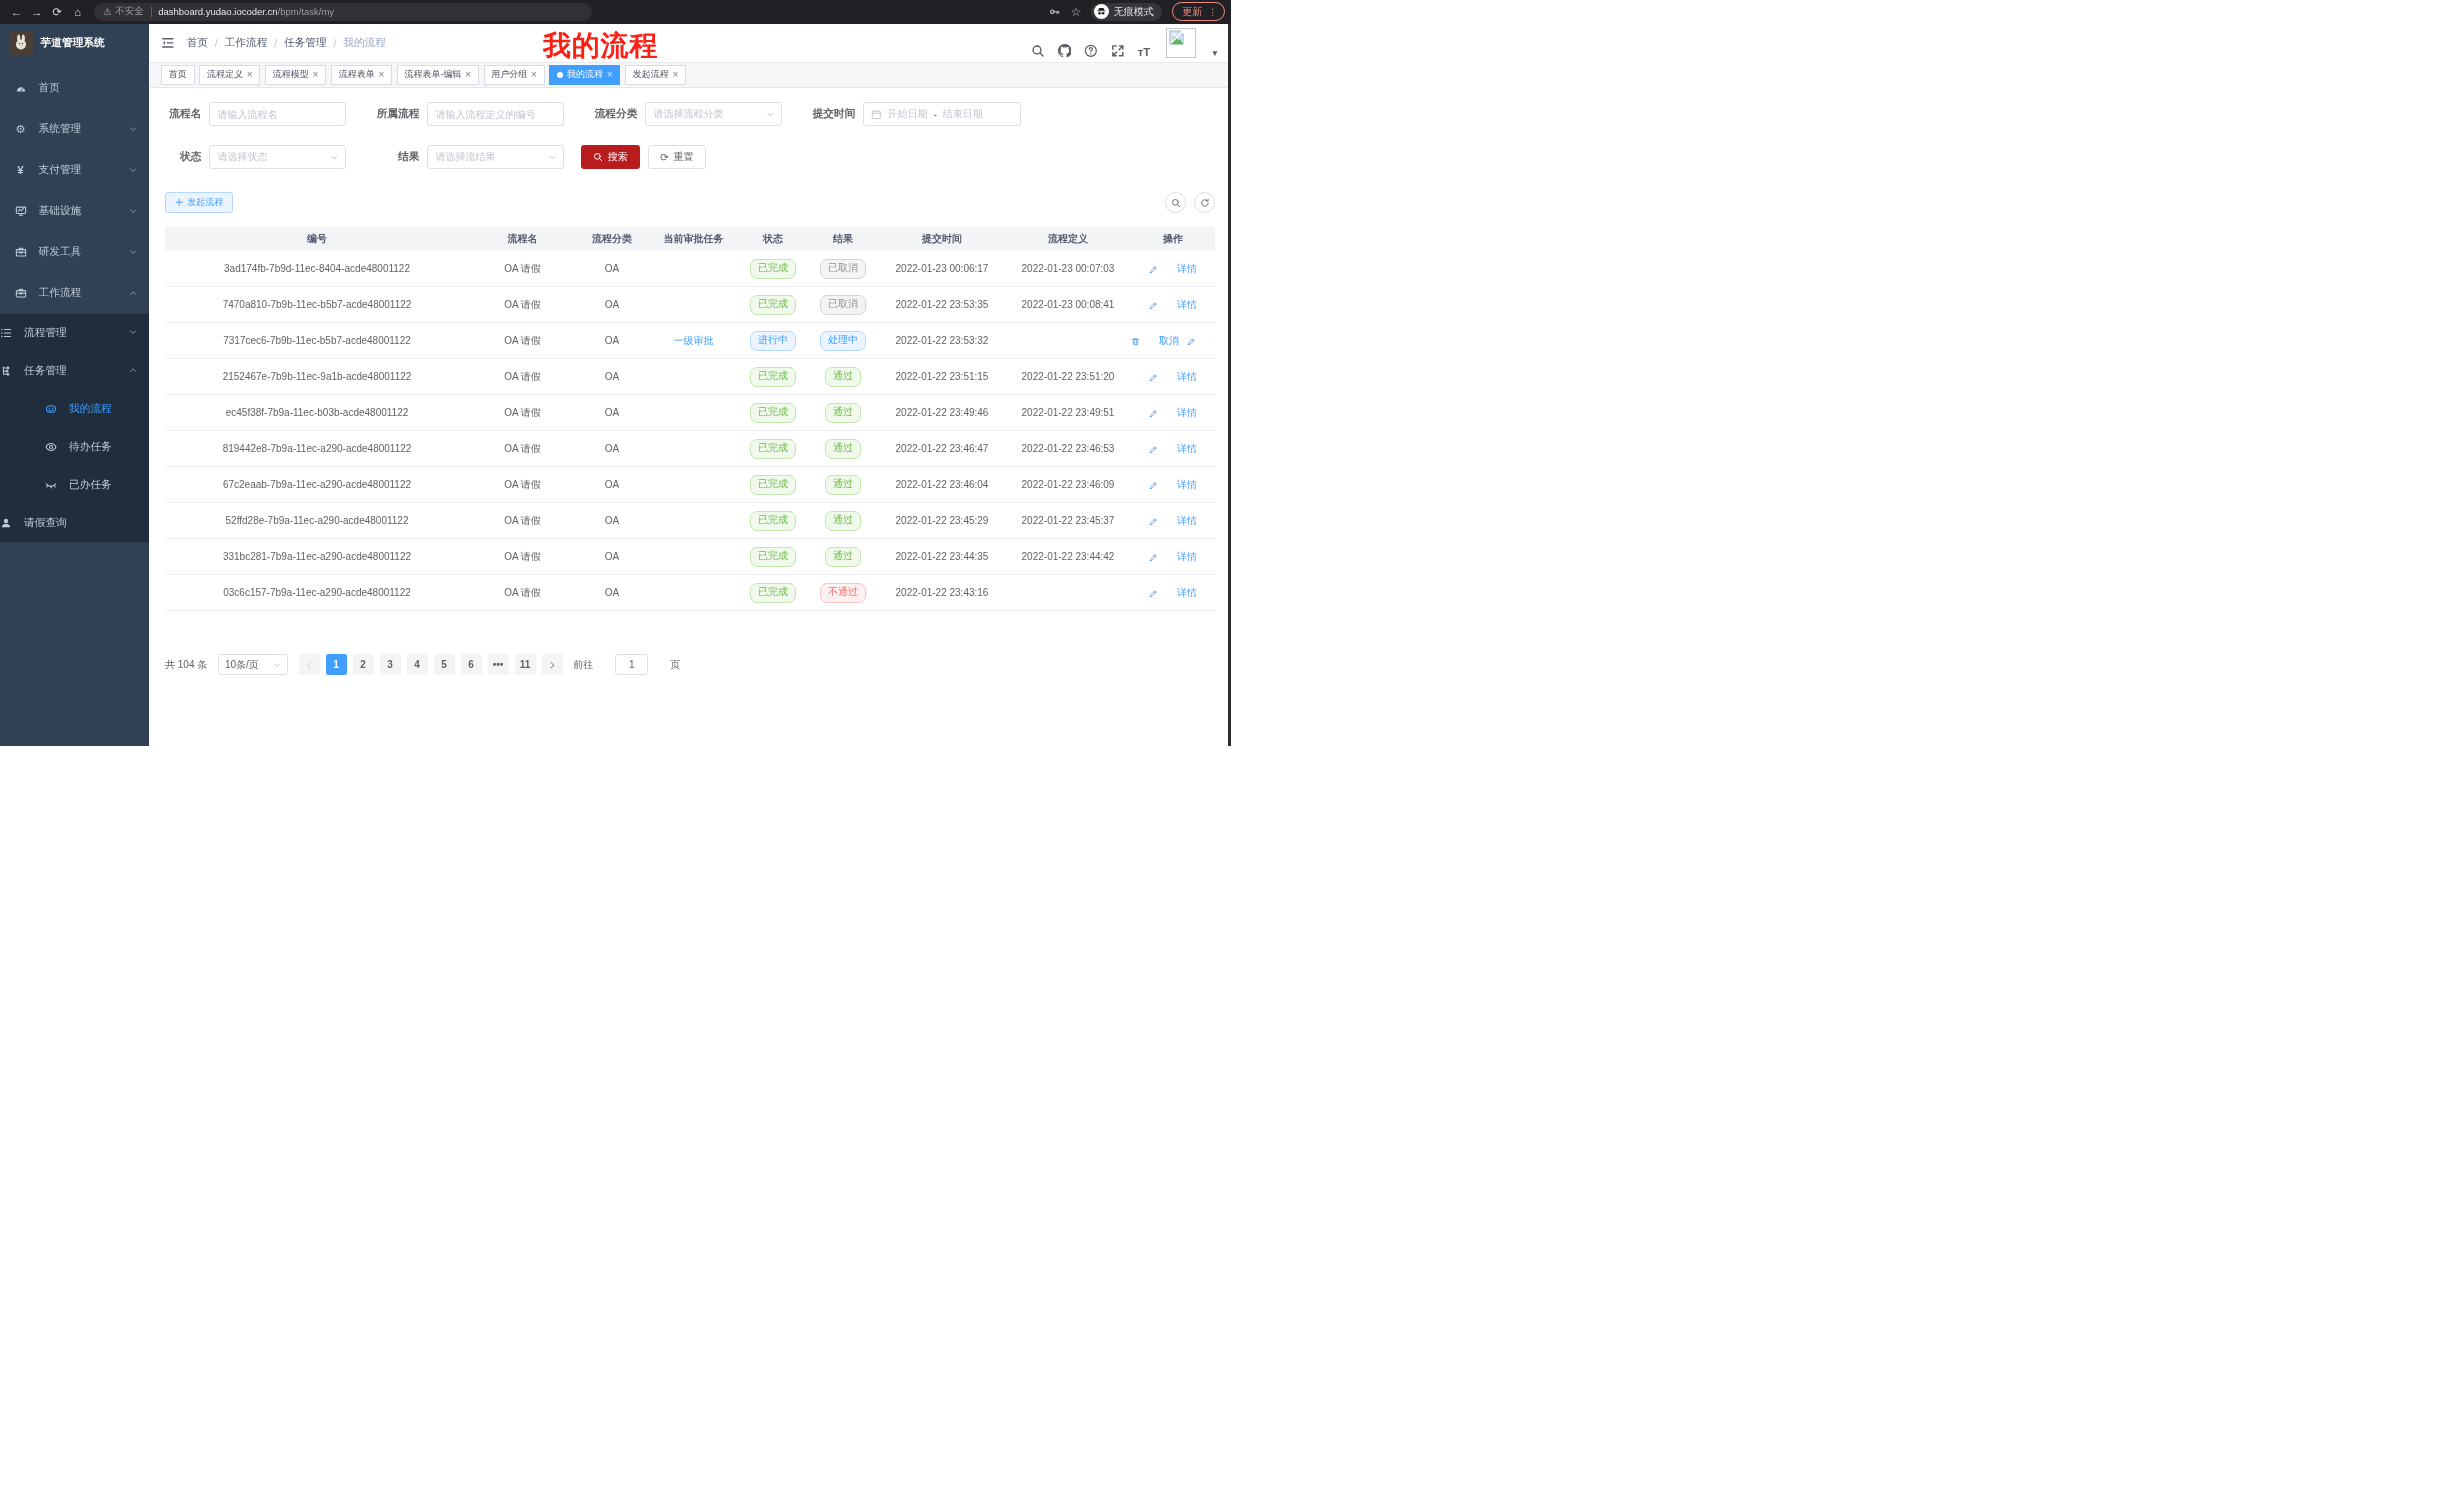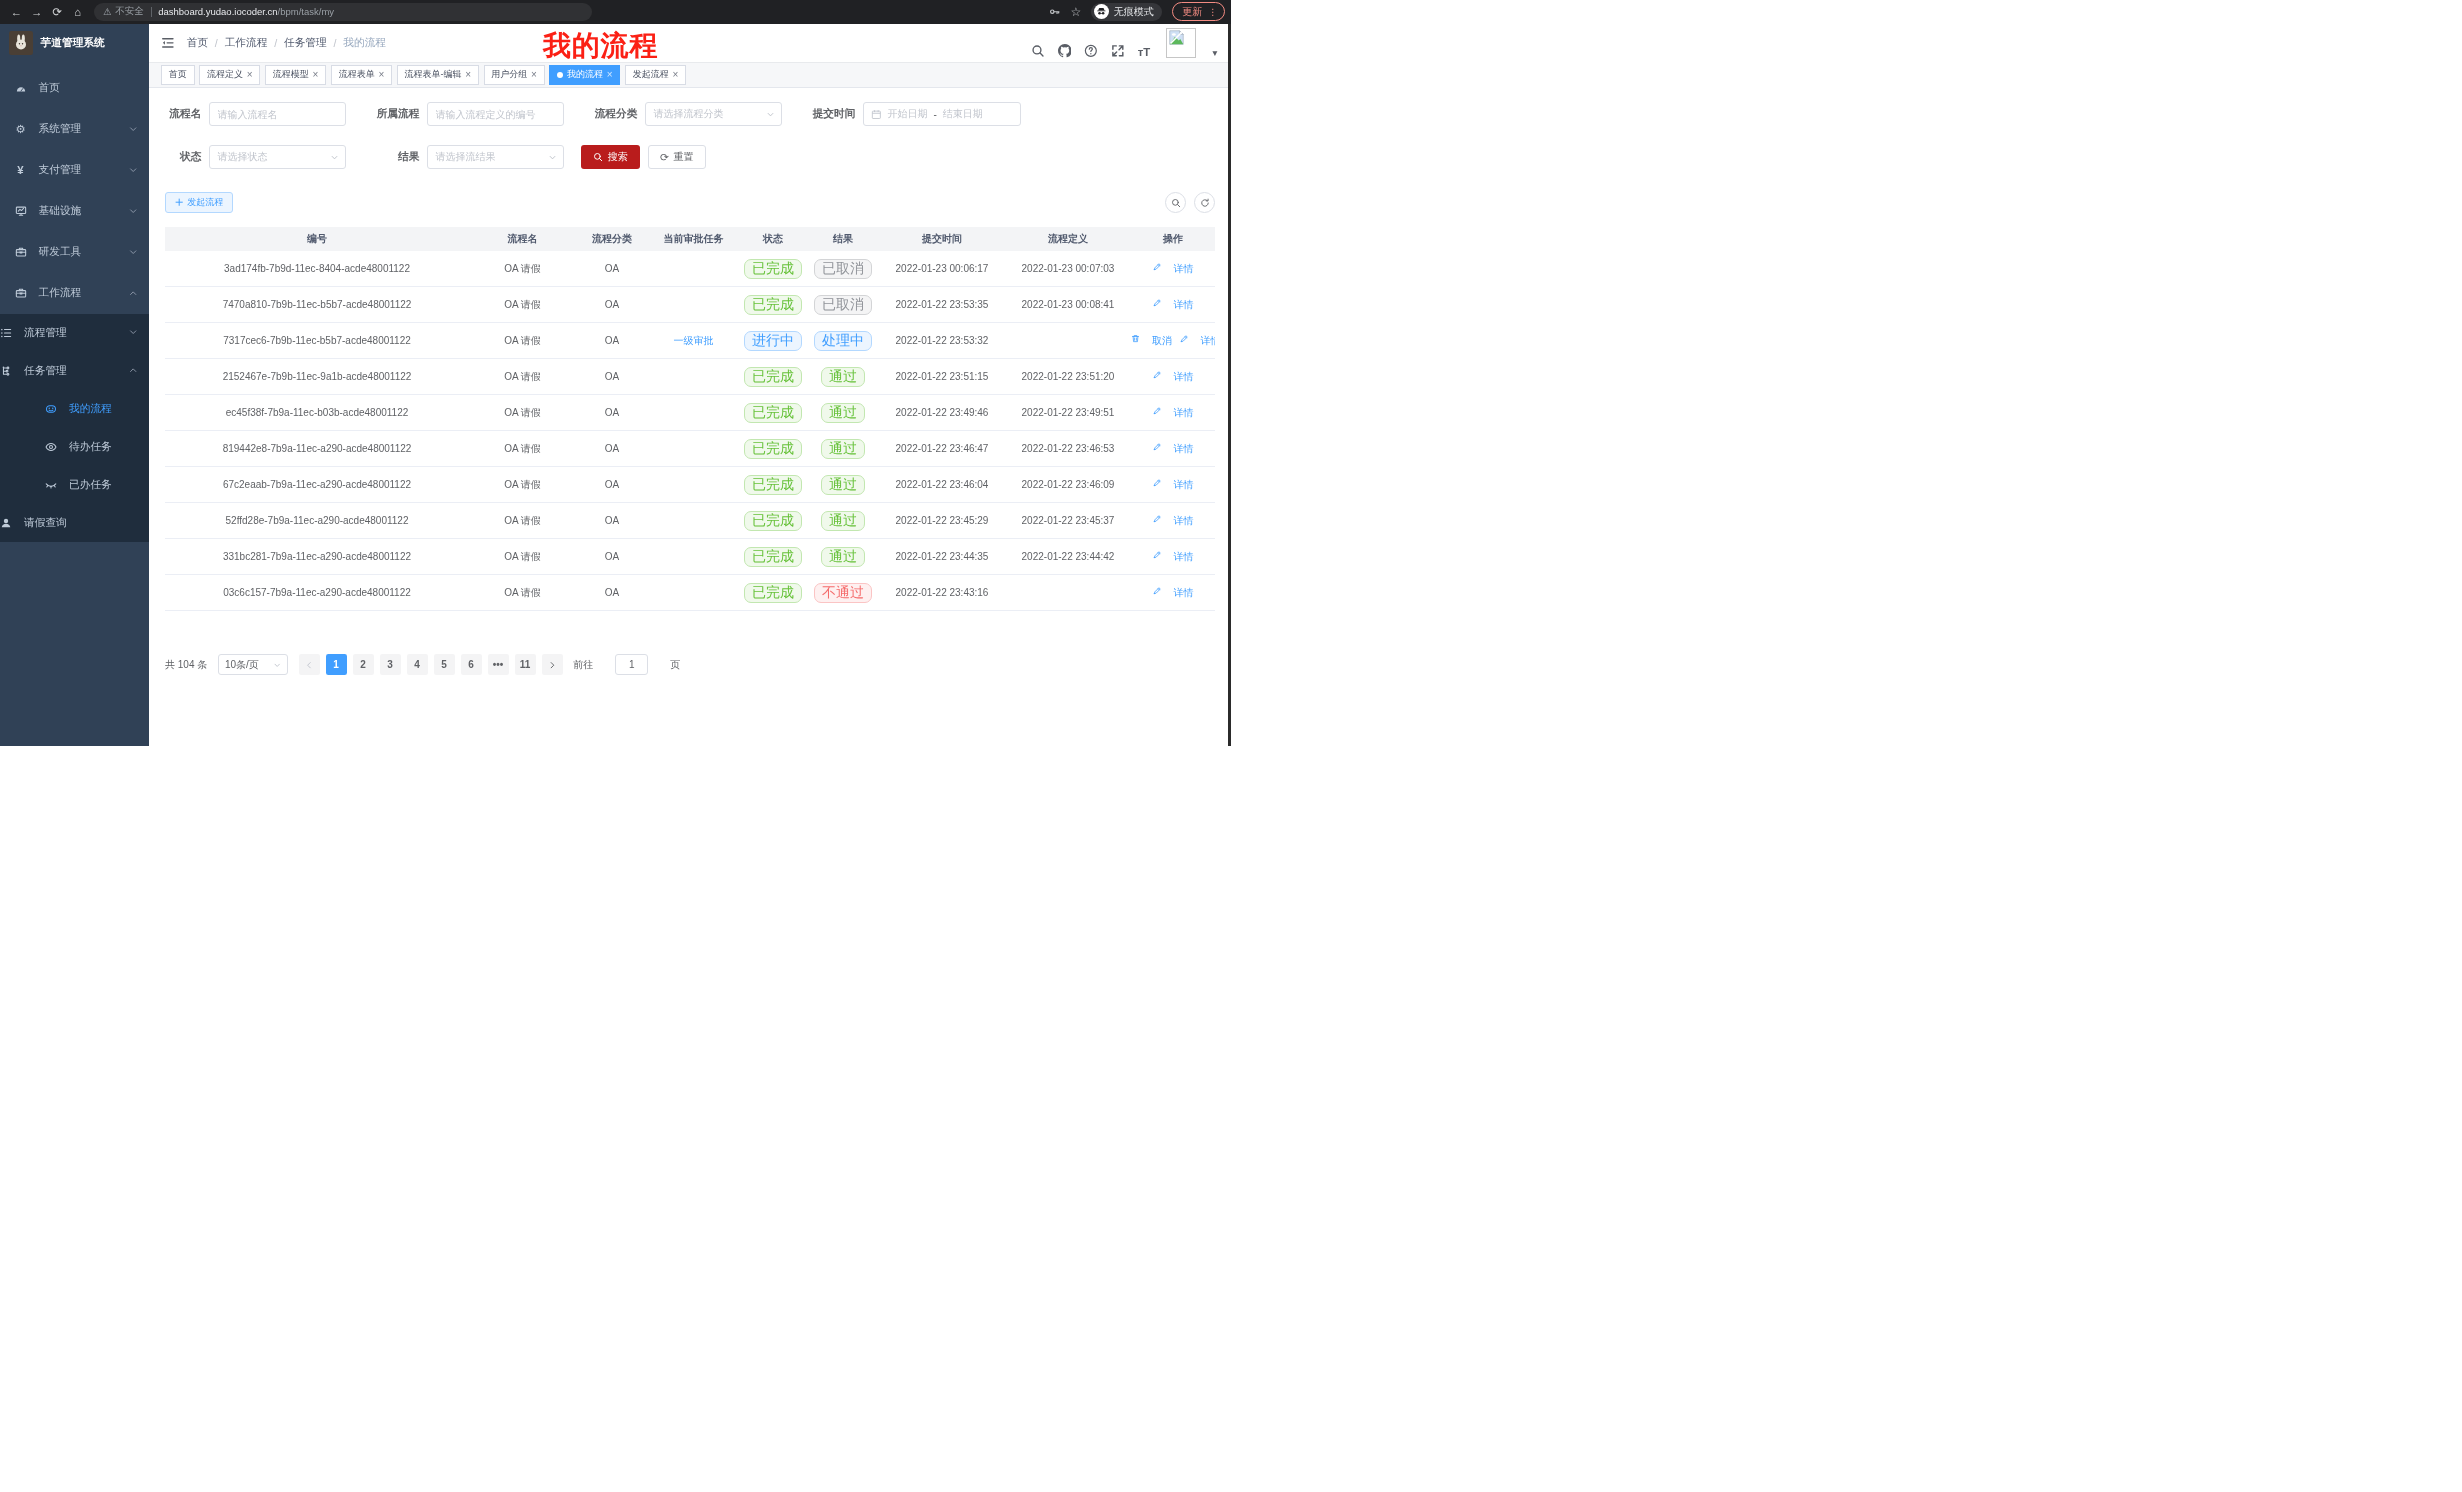--- a/index.html
+++ b/index.html
@@ -97,26 +97,26 @@
   .btn-create{height:21px;background:#ecf5ff;border:0.8px solid #b3d8ff;color:#409eff;border-radius:3px;font-size:9px;display:inline-flex;align-items:center;gap:3.8px;padding:0 9px;cursor:pointer;}
   .btn-create svg{width:8.4px;height:8.4px;}
   .round-btns{display:flex;gap:7.6px;}
   .icon-circle{width:21px;height:21px;border:0.8px solid #dcdfe6;border-radius:50%;display:flex;align-items:center;justify-content:center;color:#606266;cursor:pointer;background:#fff;}
   .icon-circle svg{width:10px;height:10px;}
 
   
   table{width:100%;border-collapse:collapse;table-layout:fixed;}
   thead th{height:24px;background:#f3f4f6;font-size:10px;font-weight:700;color:#515a6e;text-align:center;}
   tbody td{height:36px;border-bottom:0.8px solid #ebeef5;font-size:10px;color:#606266;text-align:center;white-space:nowrap;overflow:hidden;}
-  .tag{display:inline-block;height:20px;line-height:16.7px;padding:0 6.8px;border-radius:7px;font-size:14px;border:0.8px solid transparent;}
+  .tag{display:inline-block;height:20px;line-height:16.7px;padding:0 6.8px;border-radius:7px;font-size:10px;border:0.8px solid transparent;}
   .tag.success{color:#67c23a;background:#f0f9eb;border-color:#c2e7b0;}
   .tag.info{color:#909399;background:#f4f4f5;border-color:#d3d4d6;}
   .tag.primary{color:#409eff;background:#ecf5ff;border-color:#b3d8ff;}
   .tag.danger{color:#f56c6c;background:#fef0f0;border-color:#fbc4c4;}
-  .lnk{color:#409eff;cursor:pointer;display:inline-flex;align-items:flex-start;gap:12px;font-size:10px;}
+  .lnk{color:#409eff;cursor:pointer;display:inline-flex;align-items:flex-end;gap:19px;font-size:10px;}
   .lnk svg{width:9px;height:9px;}
   .lnk + .lnk{margin-left:7.6px;}
 
   
   .pagination{display:flex;align-items:center;gap:10.7px;margin-top:43px;font-size:10px;color:#606266;}
   .psize{width:70px;height:21px;border:0.8px solid #dcdfe6;border-radius:3px;display:flex;align-items:center;justify-content:space-between;padding:0 6px;background:#fff;}
   .psize .chev{color:#c0c4cc;display:flex;}
   .psize .chev svg{width:8.4px;height:8.4px;}
   .pager{display:flex;gap:6px;align-items:center;}
   .pbtn{min-width:21px;height:21px;padding:0 3px;background:#f4f4f5;border-radius:2.3px;display:flex;align-items:center;justify-content:center;font-size:10px;font-weight:600;color:#606266;cursor:pointer;}

